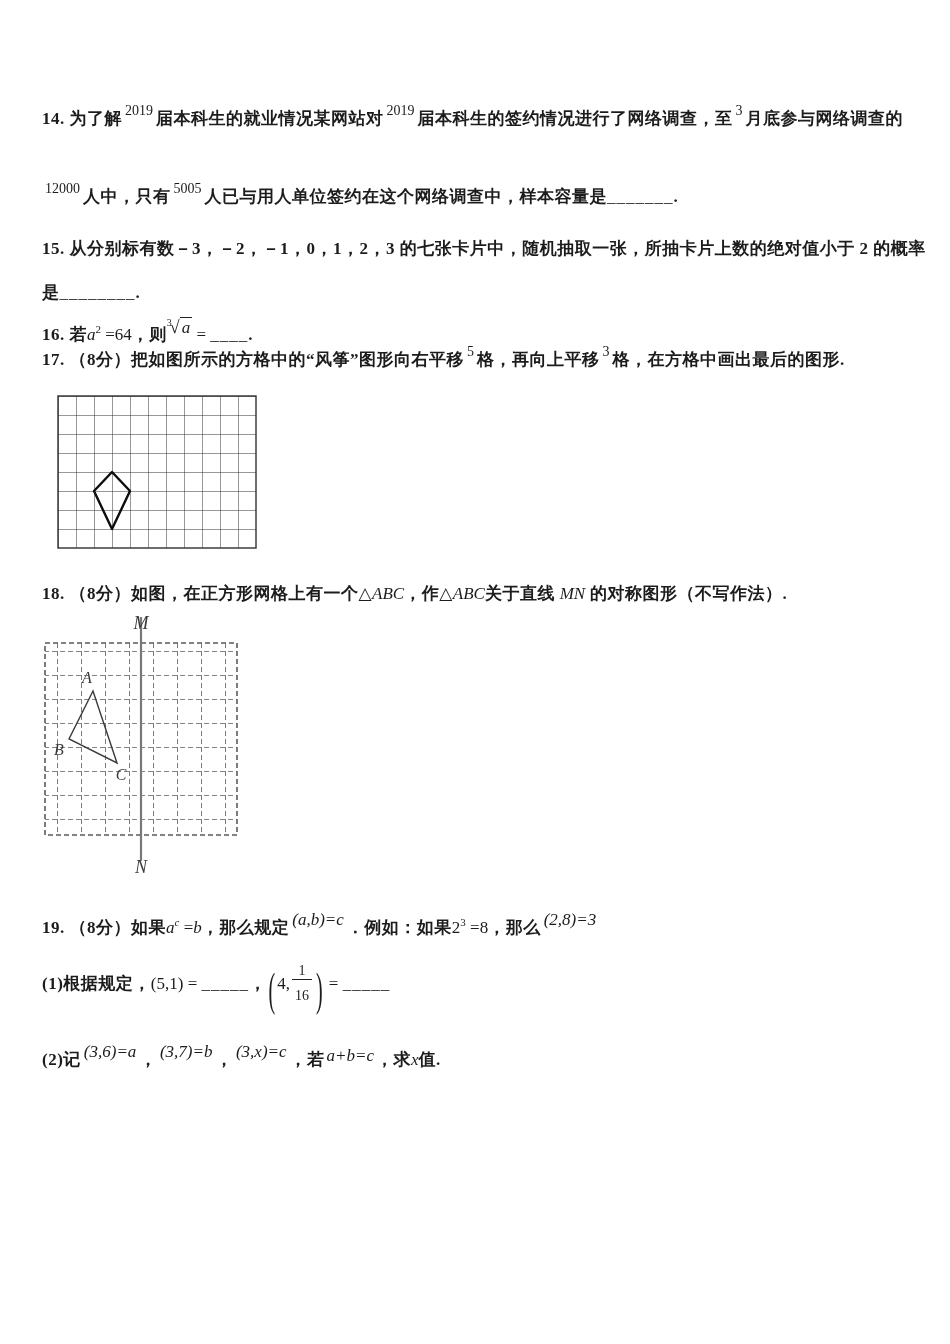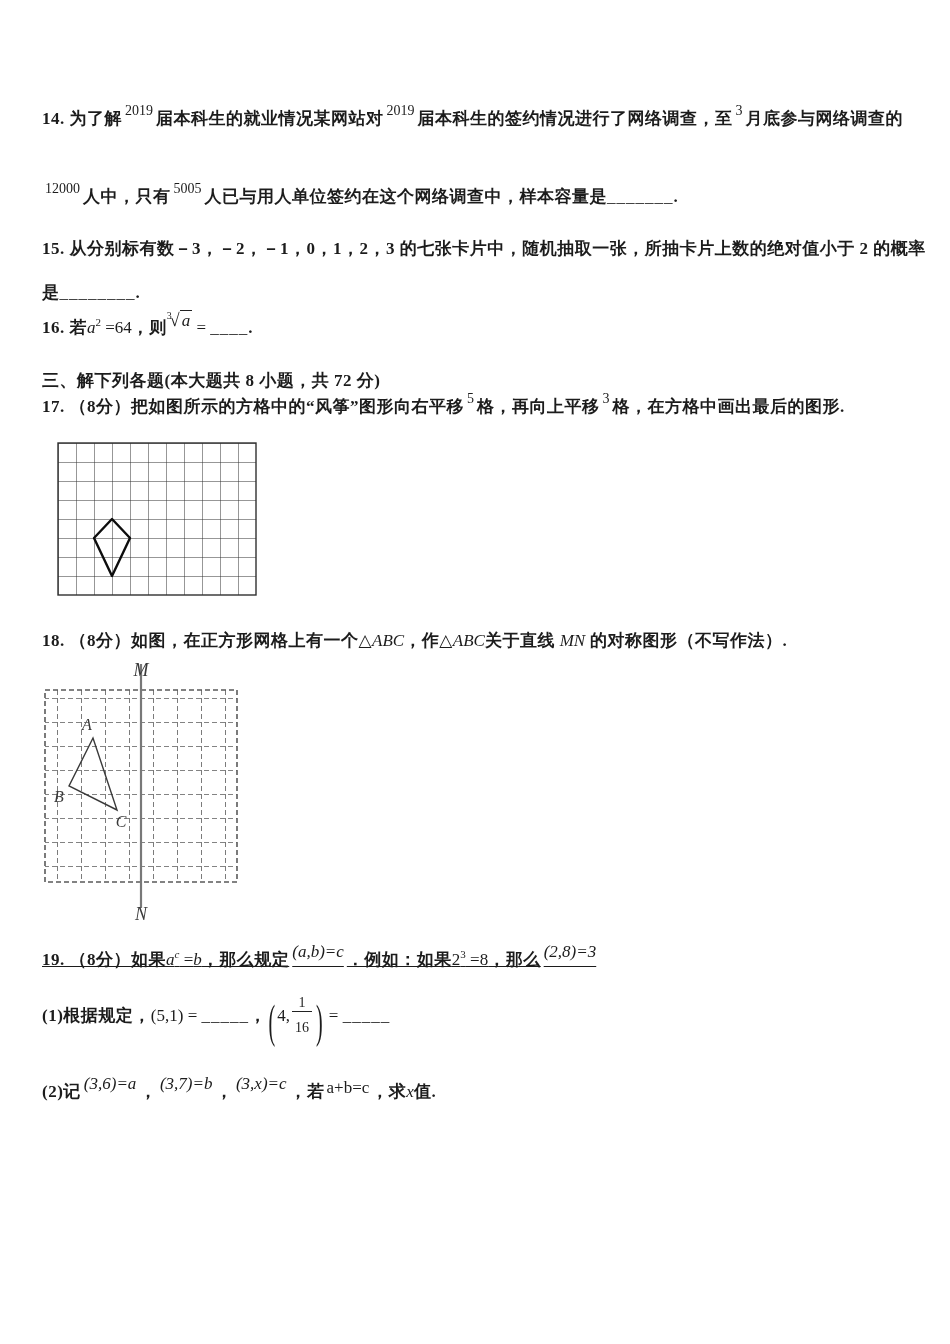--- a/index.html
+++ b/index.html
@@ -11,60 +11,59 @@
   [data-segments]>span:not([class]){font-weight:600;letter-spacing:0.5px;}
   .sec-title{font-weight:700;letter-spacing:0.5px;}
   
   .sup{position:relative;top:-9px;font-size:14px;font-weight:400;margin:0 3px;font-family:"Liberation Serif",serif;}
   
   .m{font-weight:400;}
   .mi{font-style:italic;font-weight:400;}
   .ms{font-size:11px;position:relative;top:-7px;font-weight:400;}
   .msi{font-size:11px;position:relative;top:-7px;font-style:italic;font-weight:400;}
   .mraise{position:relative;top:-8px;font-style:italic;font-weight:400;margin:0 3px;}
-  .mraise2{position:relative;top:-4px;font-weight:400;margin:12px 2px;}
+  .mraise2{position:relative;top:-4px;font-style:italic;font-weight:400;margin:12px 2px;}
   .rad{position:relative;top:-7px;font-weight:400;font-size:18px;}
   .radidx{position:relative;top:-14px;font-size:10px;font-weight:400;margin-right:-2px;}
   .ovl{position:relative;top:-7px;font-style:italic;font-weight:400;border-top:1.2px solid #222;padding:0 2px;}
   .blank{font-weight:400;letter-spacing:1px;}
   .bigp{display:inline-block;transform:scaleY(2.3);font-size:20px;font-weight:300;vertical-align:-7px;margin:0 2px;}
   .frac{display:inline-block;text-align:center;vertical-align:-11px;font-size:14px;line-height:1.15;font-weight:400;margin:0 2px;}
   .frac .fn{display:block;padding:0 3px;}
   .frac .fd{display:block;border-top:1px solid #222;padding:8px 3px;}
   
   #q14l2{margin-top:52px;}
   #q15l1{margin-top:26px;}
   #q15l2{margin-top:18px;}
-  #q16{margin-top:8px;}
+  #q16{margin-top:15px;}
   #sec{margin-top:28px;}
   #q17{margin-top:0;}
   #fig17{margin-top:22px;margin-left:15px;}
   #q18{margin-top:30px;}
   #fig18{margin-top:4px;margin-left:-9px;}
-  #q19{margin-top:21px;text-decoration:underline;}
+  #q19{margin-top:36px;}
   #q19p1{margin-top:20px;line-height:46px;height:46px;}
   #q19p2{margin-top:40px;}
   #q20{margin-top:38px;}
   svg{display:block;}
   svg text{font-family:"Liberation Serif","DejaVu Serif",serif;}
 </style>
 </head>
 <body>
 
 <div class="page">
 
   <div class="ln" id="q14l1" data-segments="q14.line1"><span>14. 为了解</span><span class="sup">2019</span><span>届本科生的就业情况某网站对</span><span class="sup">2019</span><span>届本科生的签约情况进行了网络调查，至</span><span class="sup">3</span><span>月底参与网络调查的</span></div>
   <div class="ln" id="q14l2" data-segments="q14.line2"><span class="sup">12000</span><span>人中，只有</span><span class="sup">5005</span><span>人已与用人单位签约在这个网络调查中，样本容量是</span><span class="blank">_______</span><span>.</span></div>
 
   <div class="ln" id="q15l1" data-segments="q15.line1"><span>15. 从分别标有数－3，－2，－1，0，1，2，3 的七张卡片中，随机抽取一张，所抽卡片上数的绝对值小于 2 的概率</span></div>
   <div class="ln" id="q15l2" data-segments="q15.line2"><span>是</span><span class="blank">________</span><span>.</span></div>
 
   <div class="ln" id="q16" data-segments="q16.line"><span>16. 若</span><span class="mi">a</span><span class="ms">2</span><span class="m"> =64</span><span>，则</span><span class="radidx">3</span><span class="rad">√</span><span class="ovl">a</span><span class="m"> = </span><span class="blank">____</span><span>.</span></div>
 
-  <div class="ln sec-title" id="sec">三、解下列各题(本大题共 8 小题，共 72 分)</div>
 
   <div class="ln" id="q17" data-segments="q17.line"><span>17. （8分）把如图所示的方格中的“风筝”图形向右平移</span><span class="sup">5</span><span>格，再向上平移</span><span class="sup">3</span><span>格，在方格中画出最后的图形.</span></div>
 
   <div id="fig17">
     <svg width="202" height="156" viewBox="-1 -1 202 156">
       <defs>
         <pattern id="g17" width="18" height="19" patternUnits="userSpaceOnUse">
           <path d="M 18 0 L 0 0 0 19" fill="none" stroke="#2f2f2f" stroke-width="1"></path>
         </pattern>
       </defs>

